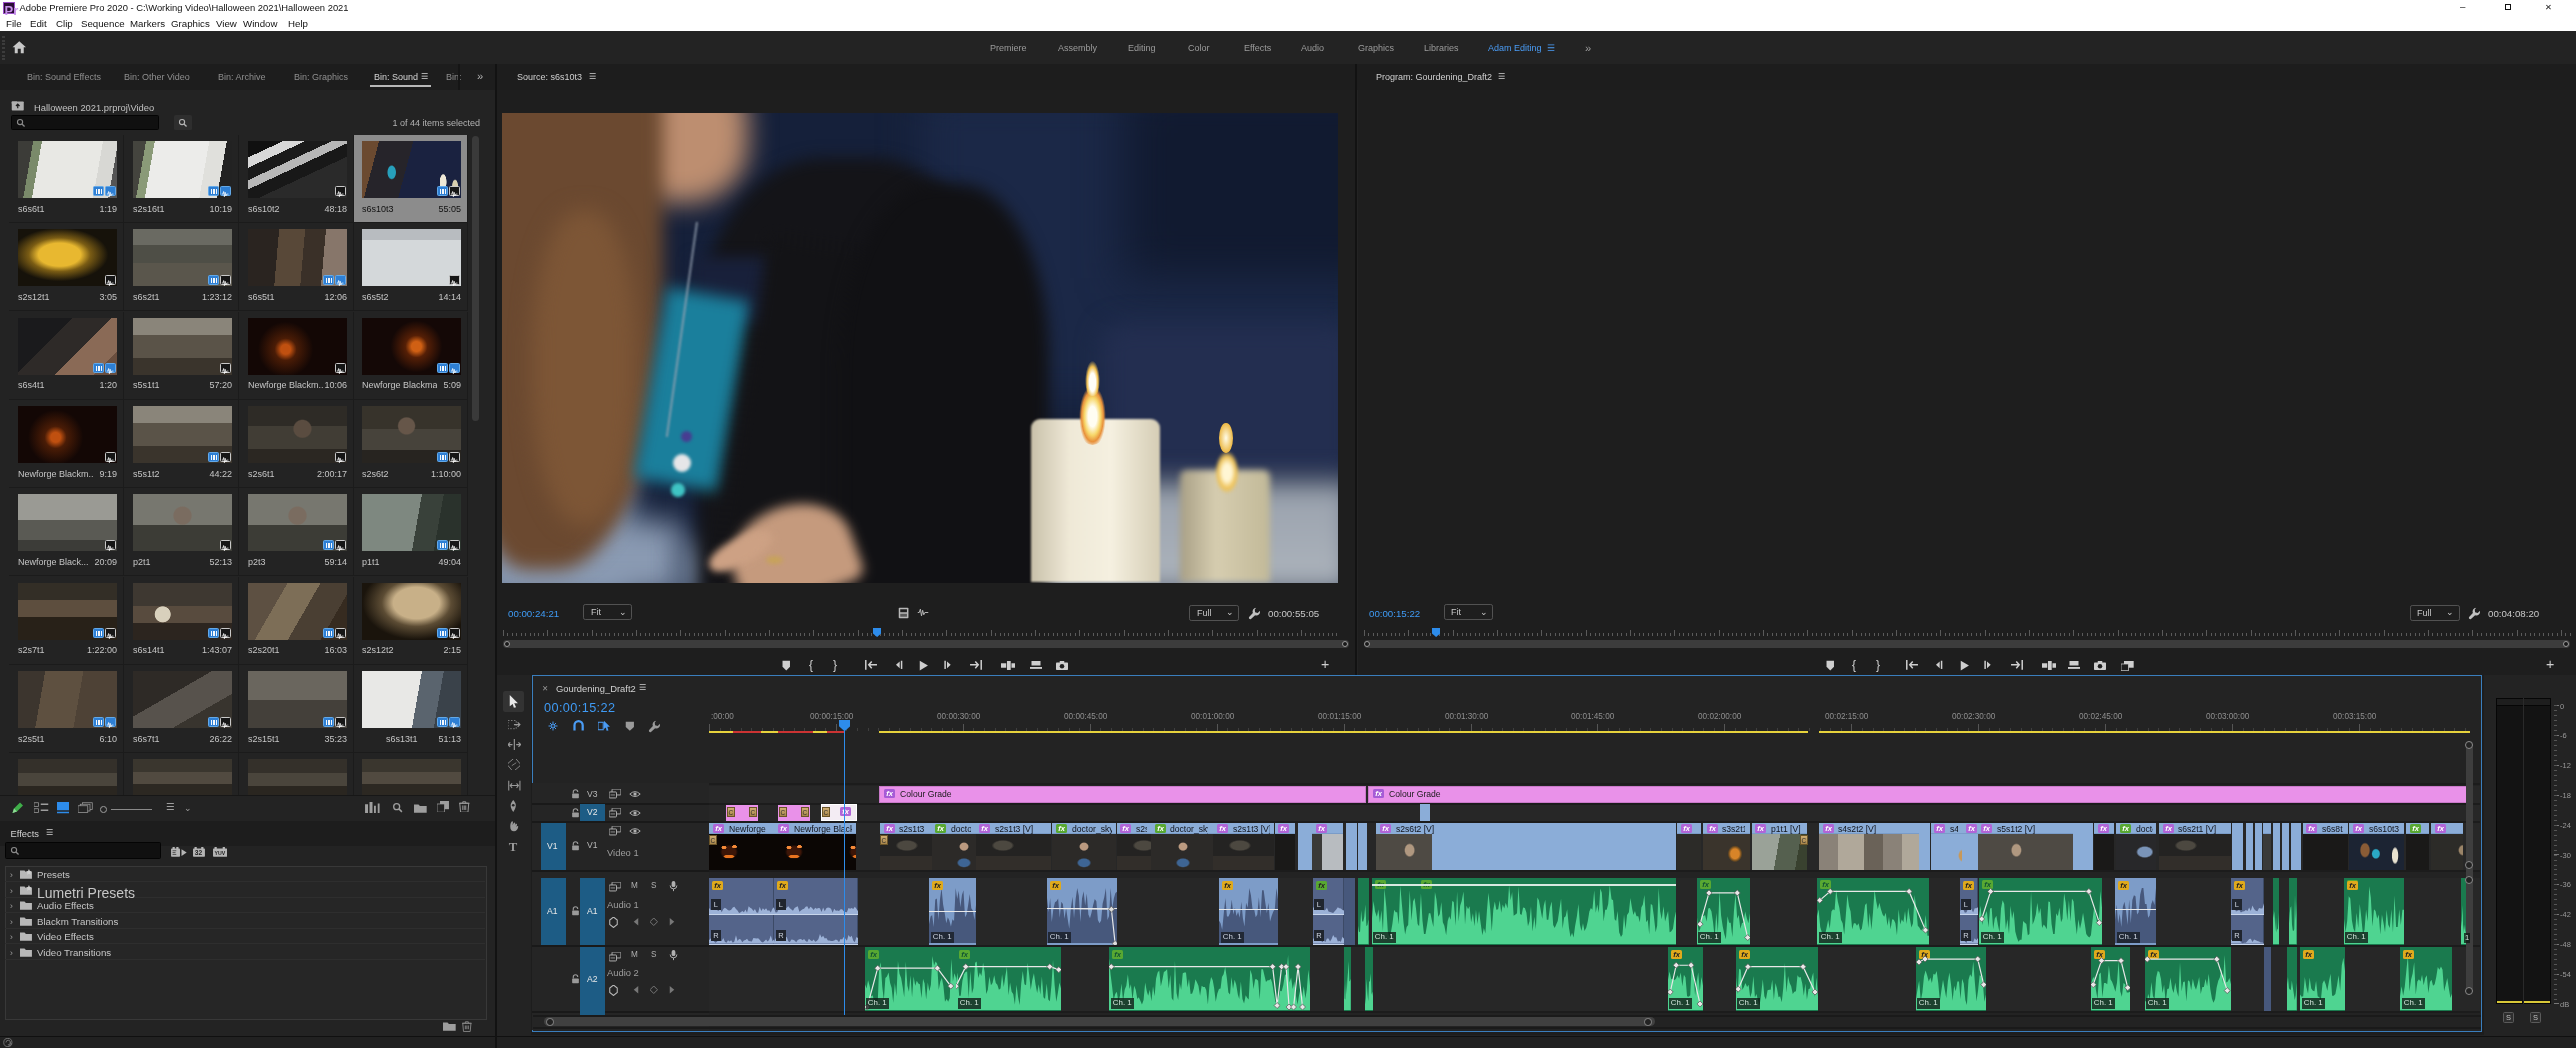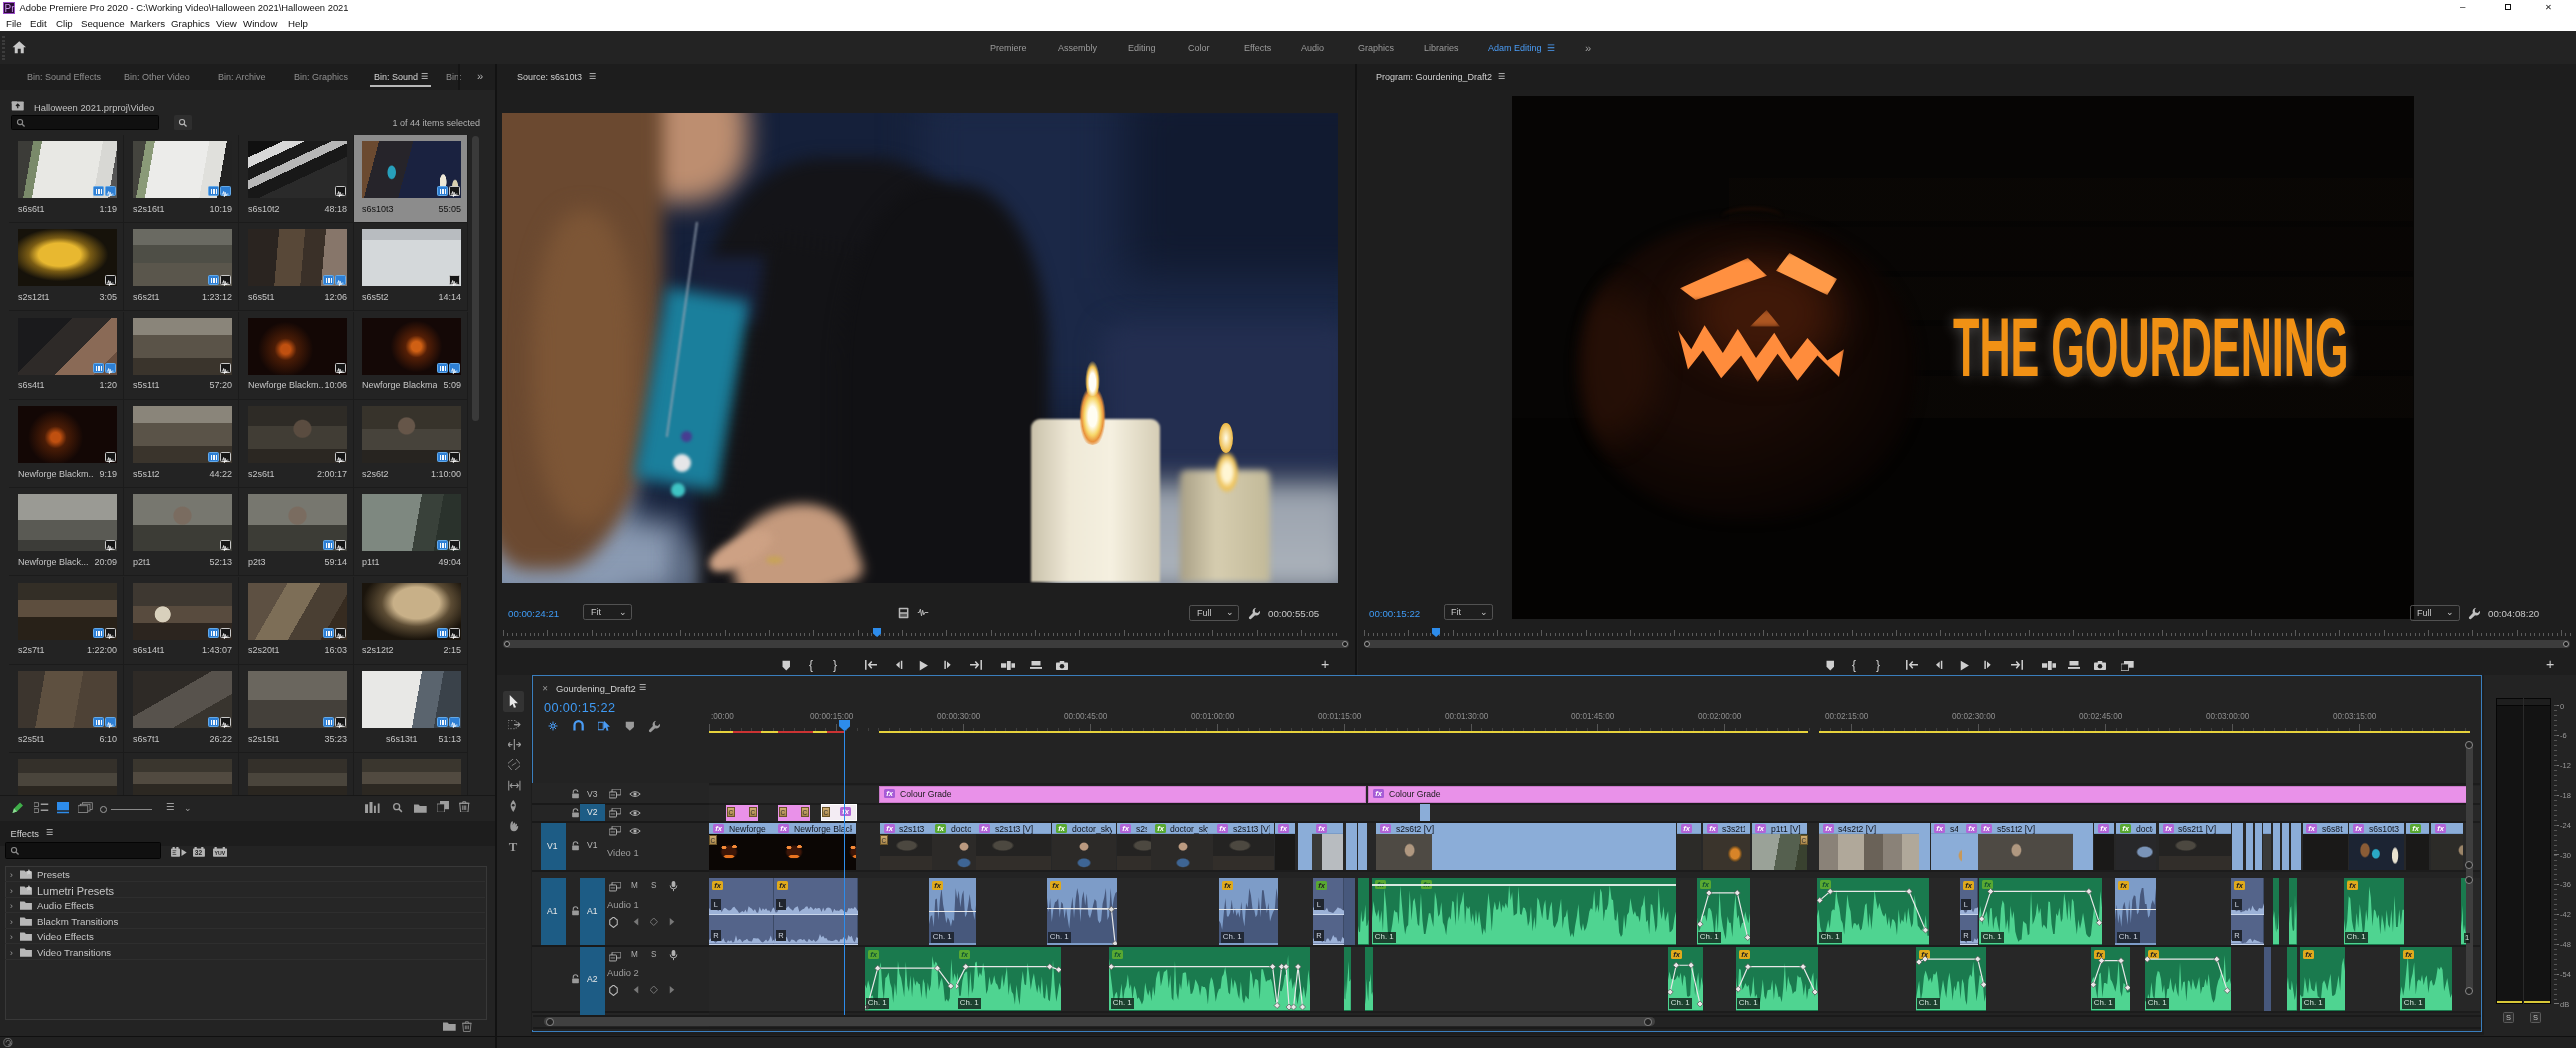--- a/index.html
+++ b/index.html
@@ -4,21 +4,21 @@
 html,body{width:2576px;height:1048px;background:#232323;overflow:hidden;}
 body{font-family:"Liberation Sans",sans-serif;}
 #app{position:relative;width:2576px;height:1048px;background:#232323;}
 #app div{position:absolute;}
 .ic svg{display:block}
 </style></head>
 <body>
 <div id="app">
     <div style="left:0px;top:0px;width:2576px;height:15px;background:#fff;"></div>
     <div style="left:3px;top:1.5px;width:12px;height:12px;background:#2a0c35;border:0.7px solid #9a4dc8;"></div>
-    <div style="left:4.5px;top:3px;font-size:10px;color:#c792ea;white-space:nowrap;font-weight:normal;">Pr</div>
+    <div style="left:4.5px;top:3px;font-size:13px;color:#c792ea;white-space:nowrap;font-weight:bold;">Pr</div>
     <div style="left:19.5px;top:2.2px;font-size:9.4px;color:#111;white-space:nowrap;">Adobe Premiere Pro 2020 - C:\Working Video\Halloween 2021\Halloween 2021</div>
     <div style="left:2460px;top:0.7px;font-size:9.7px;color:#111;white-space:nowrap;">–</div>
     <div style="left:2505px;top:3.7px;width:6px;height:6px;border:0.7px solid #111;"></div>
     <div style="left:2545px;top:1.5px;font-size:8.2px;color:#111;white-space:nowrap;">✕</div>
     <div style="left:0px;top:15px;width:2576px;height:15.7px;background:#fff;"></div>
     <div style="left:6px;top:18px;font-size:9.7px;color:#111;white-space:nowrap;">File</div>
     <div style="left:30px;top:18px;font-size:9.7px;color:#111;white-space:nowrap;">Edit</div>
     <div style="left:56px;top:18px;font-size:9.7px;color:#111;white-space:nowrap;">Clip</div>
     <div style="left:81px;top:18px;font-size:9.7px;color:#111;white-space:nowrap;">Sequence</div>
     <div style="left:130px;top:18px;font-size:9.7px;color:#111;white-space:nowrap;">Markers</div>
@@ -466,21 +466,21 @@
     </div>
     <div style="left:37px;top:869px;font-size:9.7px;color:#c6c6c6;white-space:nowrap;">Presets</div>
     <div style="left:5.2px;top:897px;width:480px;height:0.7px;background:#2e2e2e;"></div>
     <div style="left:9.7px;top:885px;font-size:9.7px;color:#9a9a9a;white-space:nowrap;">›</div>
     <div class="ic" style="left:20px;top:885px;">
       <svg width="12.7" height="9.7" viewBox="0 0 17 13">
         <path d="M0 2 L6 2 L8 4 L16 4 L16 13 L0 13 Z" fill="#b8b8b8"></path>
         <path d="M12 0 L13.2 2.6 L16 3 L14 5 L14.5 7.8 L12 6.4 L9.5 7.8 L10 5 L8 3 L10.8 2.6 Z" fill="#cfcfcf"></path>
       </svg>
     </div>
-    <div style="left:37px;top:885px;font-size:11px;color:#c6c6c6;white-space:nowrap;">Lumetri Presets</div>
+    <div style="left:37px;top:885px;font-size:14px;color:#c6c6c6;white-space:nowrap;">Lumetri Presets</div>
     <div style="left:5.2px;top:912px;width:480px;height:0.7px;background:#2e2e2e;"></div>
     <div style="left:9.7px;top:900px;font-size:9.7px;color:#9a9a9a;white-space:nowrap;">›</div>
     <div class="ic" style="left:20px;top:900px;">
       <svg width="12.7" height="9.7" viewBox="0 0 17 13">
         <path d="M0 2 L6 2 L8 4 L16 4 L16 13 L0 13 Z" fill="#b8b8b8"></path>
       </svg>
     </div>
     <div style="left:37px;top:900px;font-size:9.7px;color:#c6c6c6;white-space:nowrap;">Audio Effects</div>
     <div style="left:5.2px;top:928px;width:480px;height:0.7px;background:#2e2e2e;"></div>
     <div style="left:9.7px;top:916px;font-size:9.7px;color:#9a9a9a;white-space:nowrap;">›</div>
@@ -825,35 +825,20 @@
     </div>
     <div class="ic" style="left:1056px;top:661px;">
       <svg width="12" height="9" viewBox="0 0 16 12">
         <rect x="0" y="2" width="16" height="10" rx="1" fill="#cfcfcf"></rect>
         <rect x="5" y="0" width="6" height="3" fill="#cfcfcf"></rect>
         <circle cx="8" cy="7" r="3" fill="#1e1e1e"></circle>
       </svg>
     </div>
     <div style="left:1321px;top:656px;font-size:14.2px;color:#cfcfcf;white-space:nowrap;">+</div>
     <div style="left:1358px;top:90px;width:1218px;height:586px;background:#1e1e1e;"></div>
-    <div style="left:1512px;top:96px;width:902px;height:523px;overflow:hidden;background:#060504;">
-      <div style="position:absolute;left:217px;top:82px;width:684px;height:270px;background:repeating-linear-gradient(180deg,#0e0905 0 43px,#050302 43px 49px,#0b0604 49px 93px,#040302 93px 99px);opacity:.4;"></div>
-      <div style="position:absolute;left:0;top:322px;width:902px;height:201px;background:#040302;"></div>
-      <div style="position:absolute;left:64px;top:124px;width:341px;height:300px;background:radial-gradient(ellipse at 42% 42%,#190a05 0 32%,#0f0603 58%,#070302 78%);border-radius:48%;filter:blur(5.2px);"></div>
-      <div style="position:absolute;left:71px;top:172px;width:90px;height:195px;background:radial-gradient(ellipse at 20% 50%,#2c1207 0 38%,rgba(20,8,3,0) 72%);border-radius:50%;filter:blur(6.7px);opacity:.7;"></div>
-      <div style="position:absolute;left:146px;top:139px;width:210px;height:157px;background:radial-gradient(ellipse,#3f1808 0 30%,rgba(40,12,4,0) 66%);filter:blur(11.2px);"></div>
-      <div style="position:absolute;left:168px;top:162px;width:87px;height:42px;background:#ff9040;clip-path:polygon(0 72%,78% 0,100% 42%,18% 100%);filter:blur(1.9px);box-shadow:0 0 16.5px 6px rgba(255,110,30,.45);"></div>
-      <div style="position:absolute;left:264px;top:157px;width:61px;height:42px;background:#ff9a48;clip-path:polygon(0 42%,22% 0,100% 62%,84% 100%);filter:blur(1.9px);box-shadow:0 0 16.5px 6px rgba(255,110,30,.45);"></div>
-      <div style="position:absolute;left:238px;top:214px;width:30px;height:16.5px;background:#e87830;clip-path:polygon(0 100%,55% 0,100% 100%);filter:blur(2.6px);opacity:.65;"></div>
-      <div style="position:absolute;left:166px;top:223px;width:166px;height:63px;background:#ff8c3c;clip-path:polygon(0 18%,8% 48%,16% 10%,27% 54%,36% 16%,47% 62%,58% 22%,68% 64%,78% 30%,90% 66%,100% 48%,97% 92%,84% 58%,72% 98%,60% 55%,48% 100%,38% 58%,26% 94%,15% 50%,6% 80%);filter:blur(1.9px);box-shadow:0 0 16.5px 6.7px rgba(255,110,30,.4);"></div>
-      <div style="position:absolute;left:210px;top:111px;width:60px;height:19.5px;border-top:3px solid #1c0c05;border-radius:50%;filter:blur(1.5px);"></div>
-      <svg style="position:absolute;left:439px;top:201px;filter:drop-shadow(0 0 6.7px rgba(205,205,205,.40));" width="407" height="97" viewBox="0 0 544 130">
-        <text x="2" y="106" font-family="Liberation Sans" font-weight="bold" font-size="112" fill="#f19114" textLength="530" lengthAdjust="spacingAndGlyphs">THE GOURDENING</text>
-      </svg>
-    </div>
     <div style="left:1369px;top:608px;font-size:9.7px;color:#3f9bf5;white-space:nowrap;">00:00:15:22</div>
     <div style="left:1444px;top:604px;width:49px;height:15.7px;border:0.7px solid #525252;border-radius:2.2px;"></div>
     <div style="left:1451px;top:607px;font-size:9px;color:#c8c8c8;white-space:nowrap;">Fit</div>
     <div style="left:1480px;top:607px;font-size:9px;color:#c8c8c8;white-space:nowrap;">⌄</div>
     <div style="left:2410px;top:605px;width:50px;height:15.7px;border:0.7px solid #525252;border-radius:2.2px;"></div>
     <div style="left:2417px;top:608px;font-size:9px;color:#c8c8c8;white-space:nowrap;">Full</div>
     <div style="left:2446px;top:607px;font-size:9px;color:#c8c8c8;white-space:nowrap;">⌄</div>
     <div class="ic" style="left:2468px;top:607px;">
       <svg width="12.7" height="12.7" viewBox="0 0 17 17">
         <path d="M11 1 a5 5 0 0 0 -4.5 7 L1.5 13.5 a1.8 1.8 0 0 0 2.5 2.5 L9.5 11 a5 5 0 0 0 6.5 -6 L13 8 L9.5 7 L9 3.5 Z" fill="#c2c2c2"></path>

